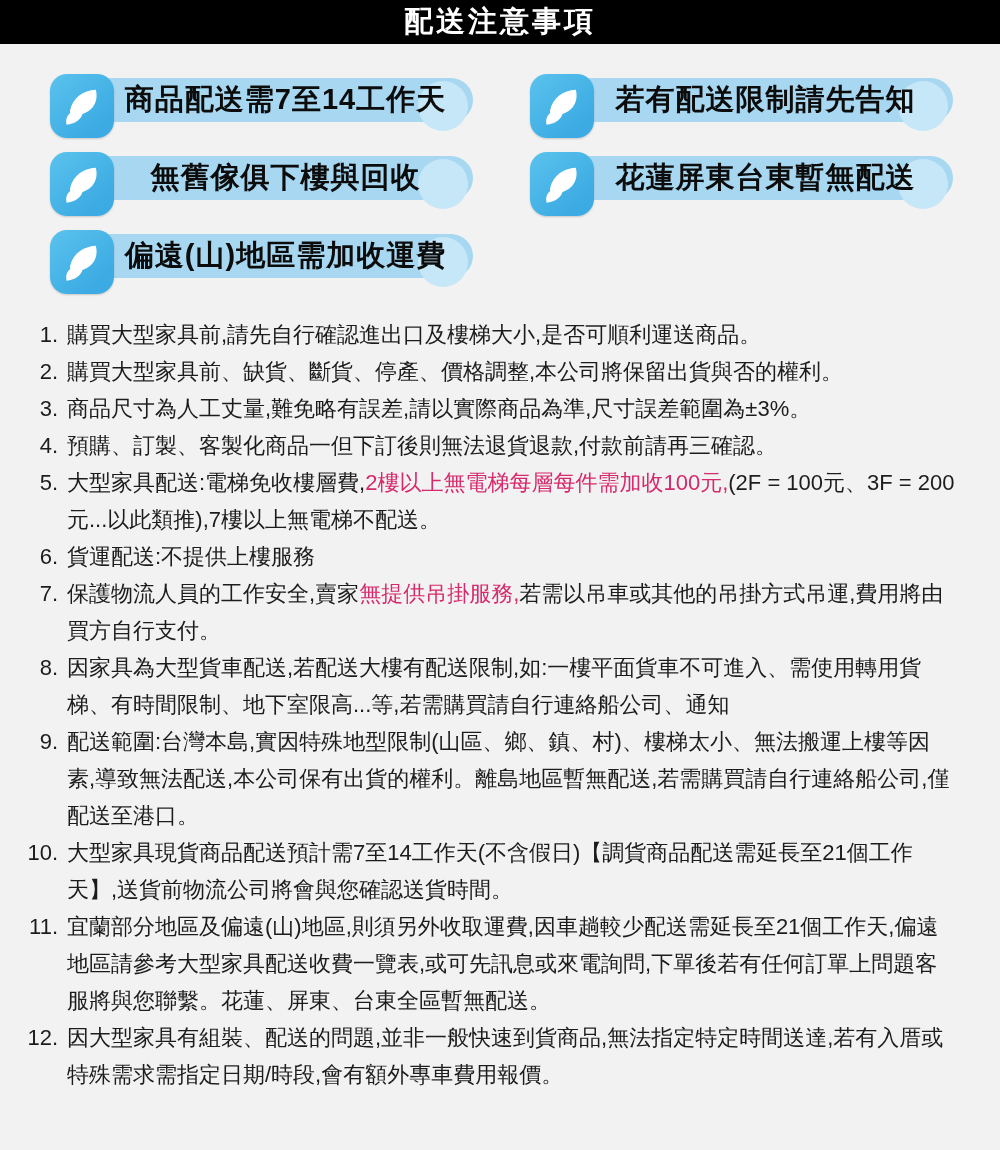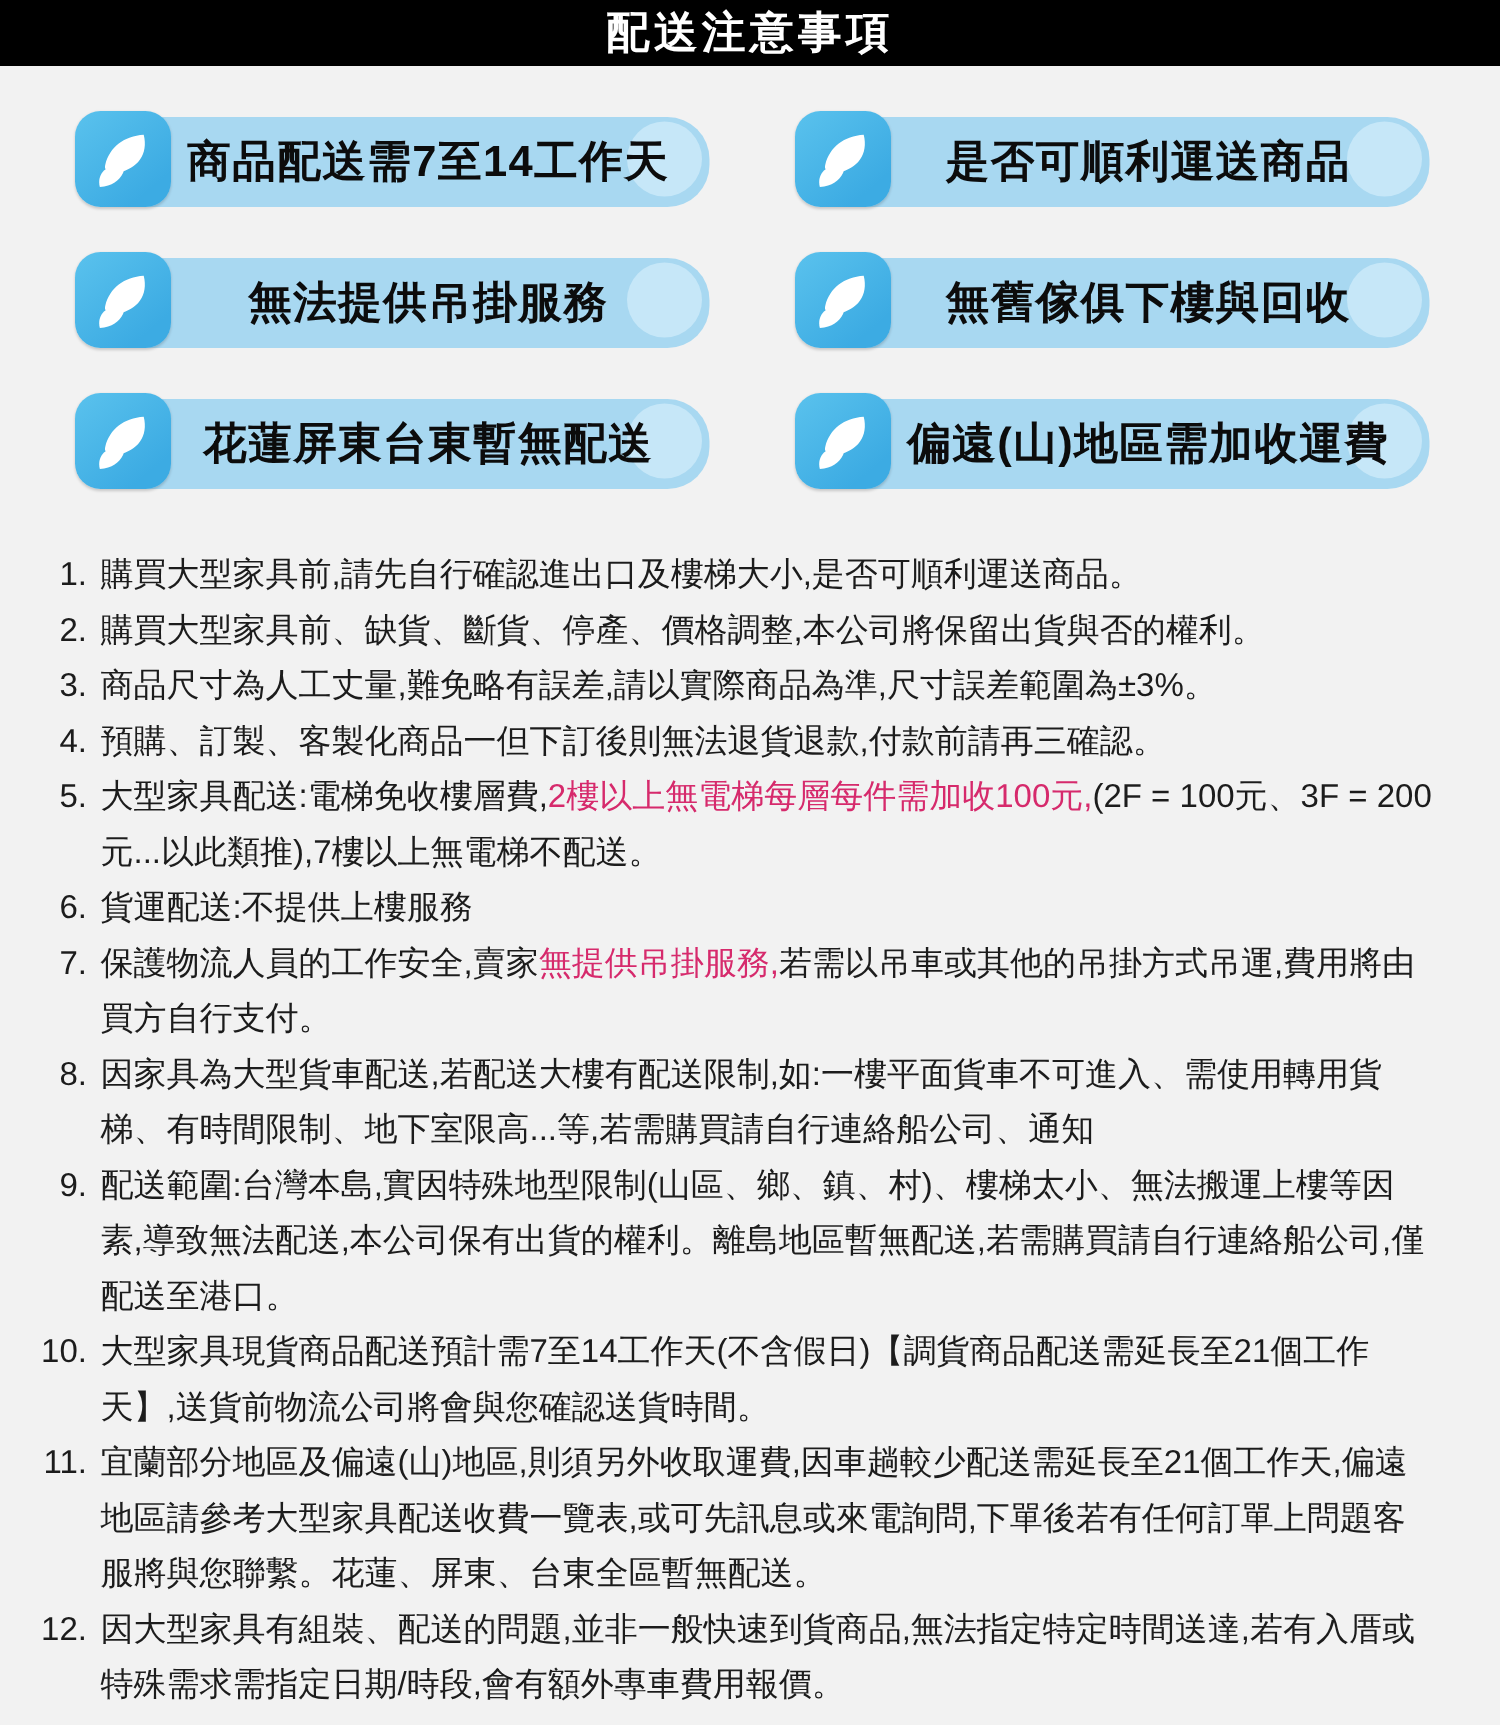--- a/index.html
+++ b/index.html
@@ -26,21 +26,21 @@
     display:flex;align-items:center;justify-content:center;
   }
   .header .title{
     color:var(--header-fg);font-size:29px;font-weight:bold;letter-spacing:3px;font-family:Liberation Serif, serif;
   }
   .badges{
     margin:34px 47px 0 50px;
     display:grid;grid-template-columns:1fr 1fr;
     column-gap:57px;row-gap:34px;
   }
-  .badge{position:relative;height:60px;}
+  .badge{position:relative;height:44px;}
   .badge .pill{
     position:absolute;left:18px;right:0;top:0;bottom:0;
     background:var(--pill);border-radius:28px;
     display:flex;align-items:center;justify-content:center;
     padding-left:64px;padding-right:34px;
   }
   .badge .pill::after{
     content:"";position:absolute;top:3px;right:5px;width:50px;height:50px;
     border-radius:50%;background:var(--pill-hi);
   }
@@ -83,41 +83,30 @@
     <div class="icon">
       <svg viewBox="0 0 64 64" aria-hidden="true">
         <path fill="#ffffff" d="M49 12 C 53 28 44 40 28 43 C 20 44.5 16 41 17.5 36.5 C 21 22 33 13 49 12 Z"></path>
         <path fill="#ffffff" d="M13 55 C 10.5 45 17 37 29 37.5 C 32.5 37.7 33.5 40 32 43.5 C 29 50 23 54 13 55 Z"></path>
       </svg>
     </div>
   </div>
 
   <div class="badge">
     <div class="pill">
-      <span class="label">是否可順利運送商品</span>
-    </div>
-    <div class="icon">
-      <svg viewBox="0 0 64 64" aria-hidden="true">
-        <path fill="#ffffff" d="M49 12 C 53 28 44 40 28 43 C 20 44.5 16 41 17.5 36.5 C 21 22 33 13 49 12 Z"></path>
-        <path fill="#ffffff" d="M13 55 C 10.5 45 17 37 29 37.5 C 32.5 37.7 33.5 40 32 43.5 C 29 50 23 54 13 55 Z"></path>
-      </svg>
-    </div>
-  </div>
-
-  <div class="badge">
-    <div class="pill">
-      <span class="label">無法提供吊掛服務</span>
-    </div>
-    <div class="icon">
-      <svg viewBox="0 0 64 64" aria-hidden="true">
-        <path fill="#ffffff" d="M49 12 C 53 28 44 40 28 43 C 20 44.5 16 41 17.5 36.5 C 21 22 33 13 49 12 Z"></path>
-        <path fill="#ffffff" d="M13 55 C 10.5 45 17 37 29 37.5 C 32.5 37.7 33.5 40 32 43.5 C 29 50 23 54 13 55 Z"></path>
-      </svg>
-    </div>
-  </div>
+      <span class="label">若有配送限制請先告知</span>
+    </div>
+    <div class="icon">
+      <svg viewBox="0 0 64 64" aria-hidden="true">
+        <path fill="#ffffff" d="M49 12 C 53 28 44 40 28 43 C 20 44.5 16 41 17.5 36.5 C 21 22 33 13 49 12 Z"></path>
+        <path fill="#ffffff" d="M13 55 C 10.5 45 17 37 29 37.5 C 32.5 37.7 33.5 40 32 43.5 C 29 50 23 54 13 55 Z"></path>
+      </svg>
+    </div>
+  </div>
+
 
   <div class="badge">
     <div class="pill">
       <span class="label">無舊傢俱下樓與回收</span>
     </div>
     <div class="icon">
       <svg viewBox="0 0 64 64" aria-hidden="true">
         <path fill="#ffffff" d="M49 12 C 53 28 44 40 28 43 C 20 44.5 16 41 17.5 36.5 C 21 22 33 13 49 12 Z"></path>
         <path fill="#ffffff" d="M13 55 C 10.5 45 17 37 29 37.5 C 32.5 37.7 33.5 40 32 43.5 C 29 50 23 54 13 55 Z"></path>
       </svg>

